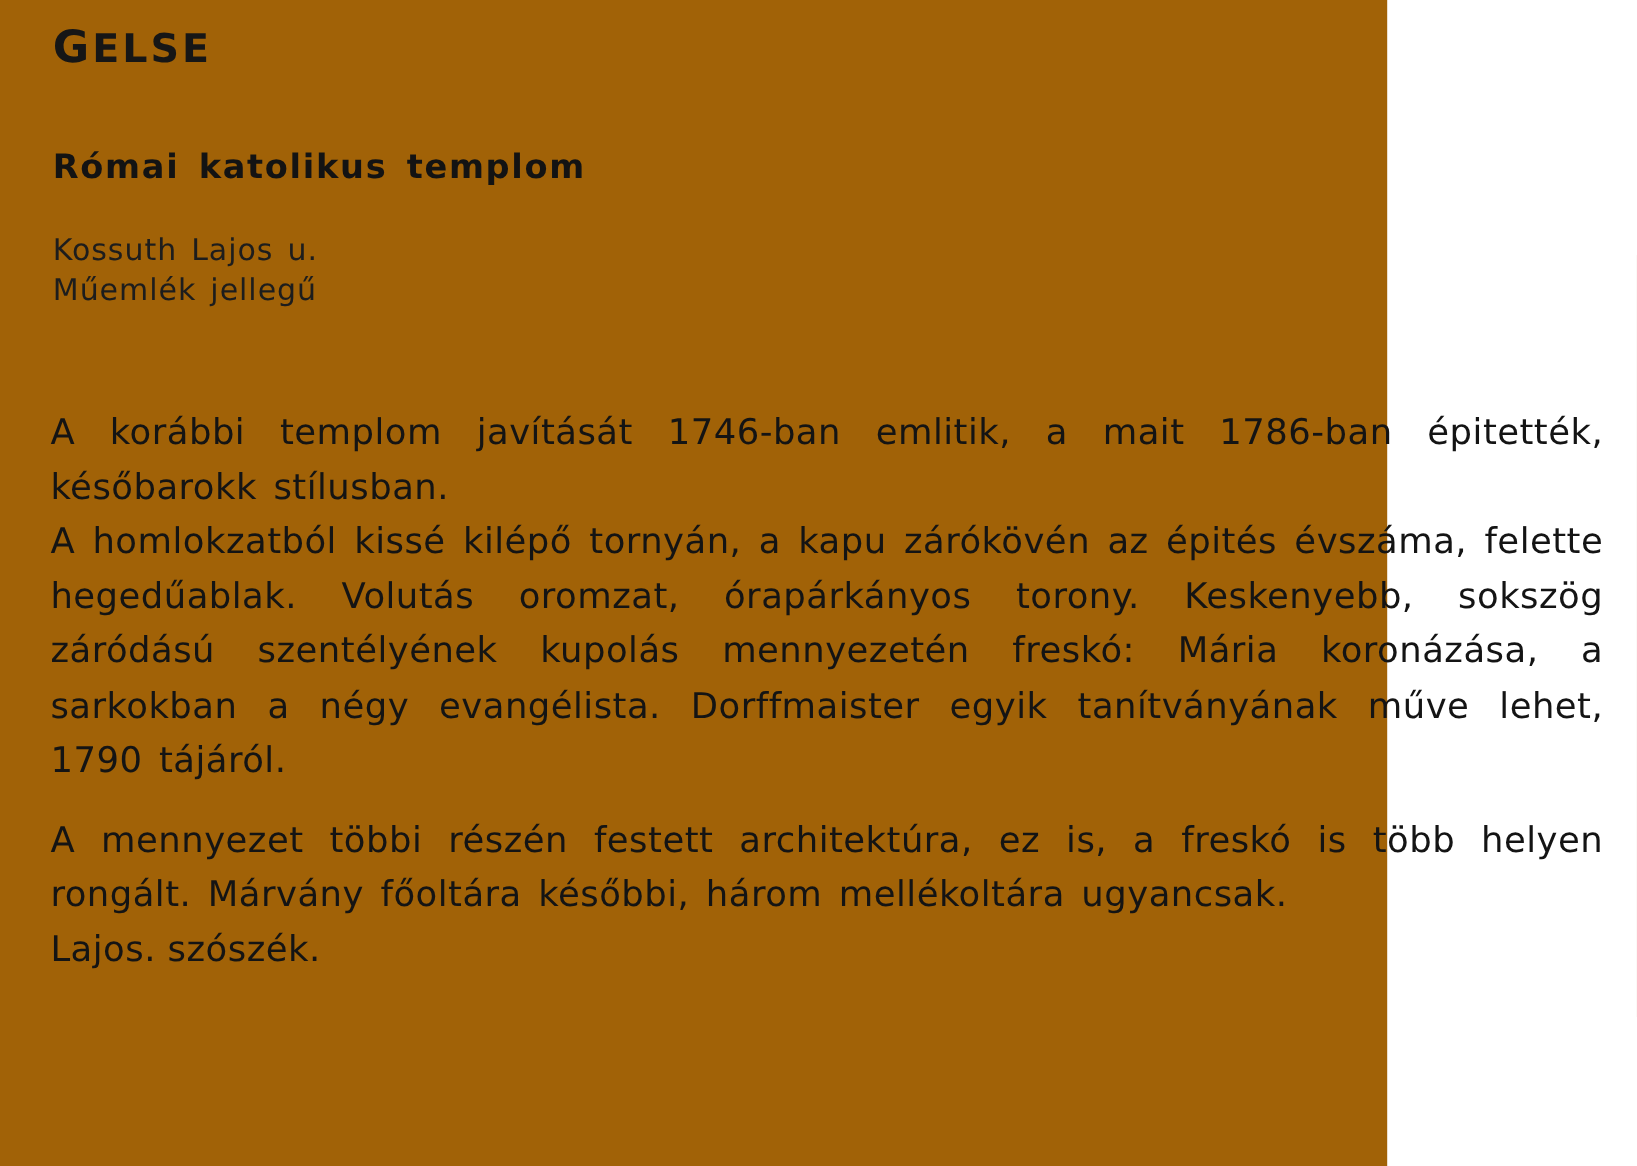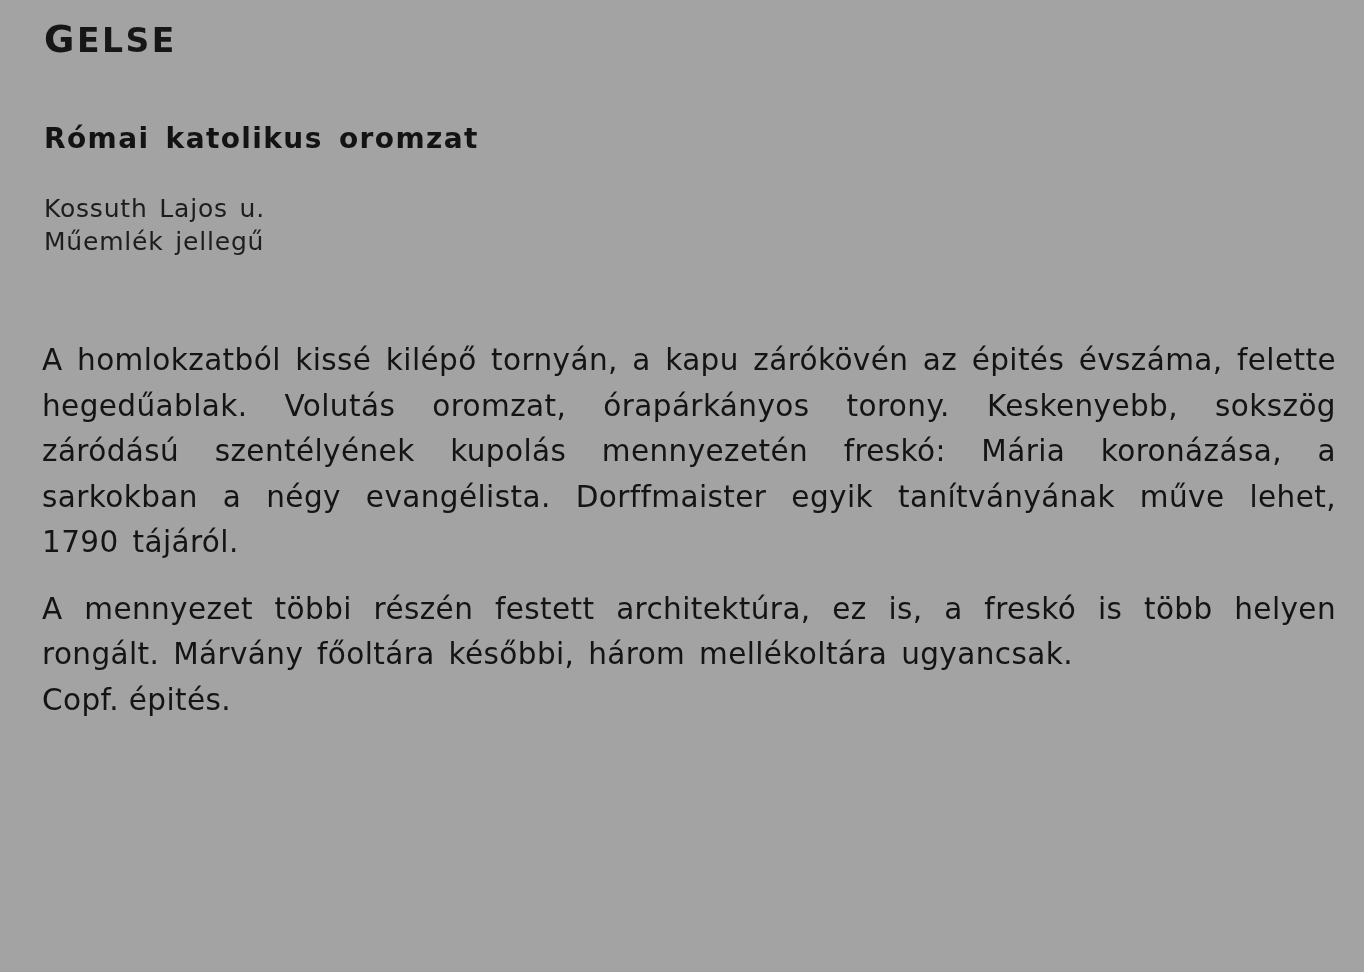--- a/index.html
+++ b/index.html
@@ -9,25 +9,25 @@
   }
   body {
     width: 1364px;
     height: 972px;
     overflow: hidden;
     font-family: "DejaVu Sans", sans-serif;
     color: #1a1a1a;
   }
   .page {
     position: relative;
-    width: 1364px;
+    width: 1156px;
     height: 972px;
     box-sizing: border-box;
     padding: 16px;
-    background: #a3a3a3;
+    background: #a16207;
   }
 
   
   .place-title {
     position: absolute;
     left: 44px;
     top: 18px;
     font-family: "DejaVu Sans", sans-serif;
     font-weight: 700;
     font-size: 33px;
@@ -88,27 +88,28 @@
     height: 21px;
   }
 </style>
 </head>
 <body>
 
 <div class="page">
 
   <div class="place-title"><span class="first">G</span><span>ELSE</span></div>
 
-  <div class="monument-title">Római katolikus oromzat</div>
+  <div class="monument-title">Római katolikus templom</div>
 
   <div class="meta">
     <div>Kossuth Lajos u.</div>
     <div>Műemlék jellegű</div>
   </div>
 
   <div class="body-block">
+    <p class="para loose">A korábbi templom javítását 1746-ban emlitik, a mait 1786-ban épitették, későbarokk stílusban.</p>
     <p class="para loose">A homlokzatból kissé kilépő tornyán, a kapu zárókövén az épités évszáma, felette hegedűablak. Volutás oromzat, órapárkányos torony. Keskenyebb, sokszög záródású szentélyének kupolás mennyezetén freskó: Mária koronázása, a sarkokban a négy evangélista. Dorffmaister egyik tanítványának műve lehet, 1790 tájáról.</p>
     <div class="gap"></div>
     <p class="para loose">A mennyezet többi részén festett architektúra, ez is, a freskó is több helyen rongált. Márvány főoltára későbbi, három mellékoltára ugyancsak.</p>
-    <p class="para nojust">Copf. épités.</p>
+    <p class="para nojust">Lajos. szószék.</p>
   </div>
 
 </div>
 
 </body></html>

